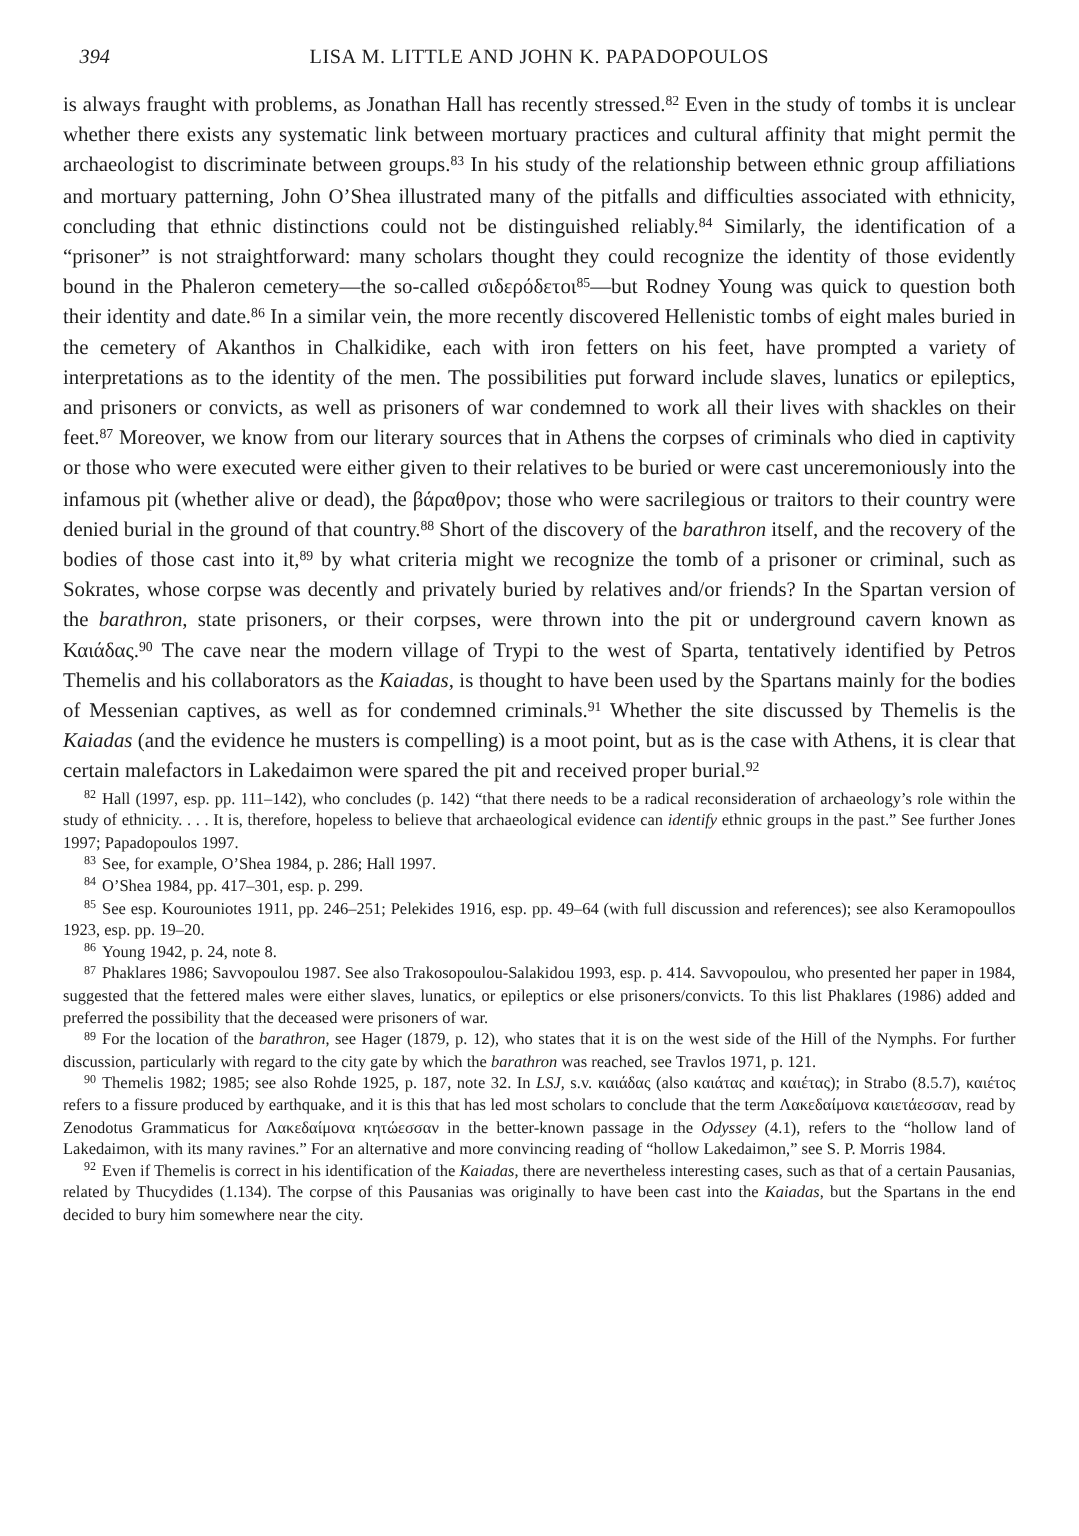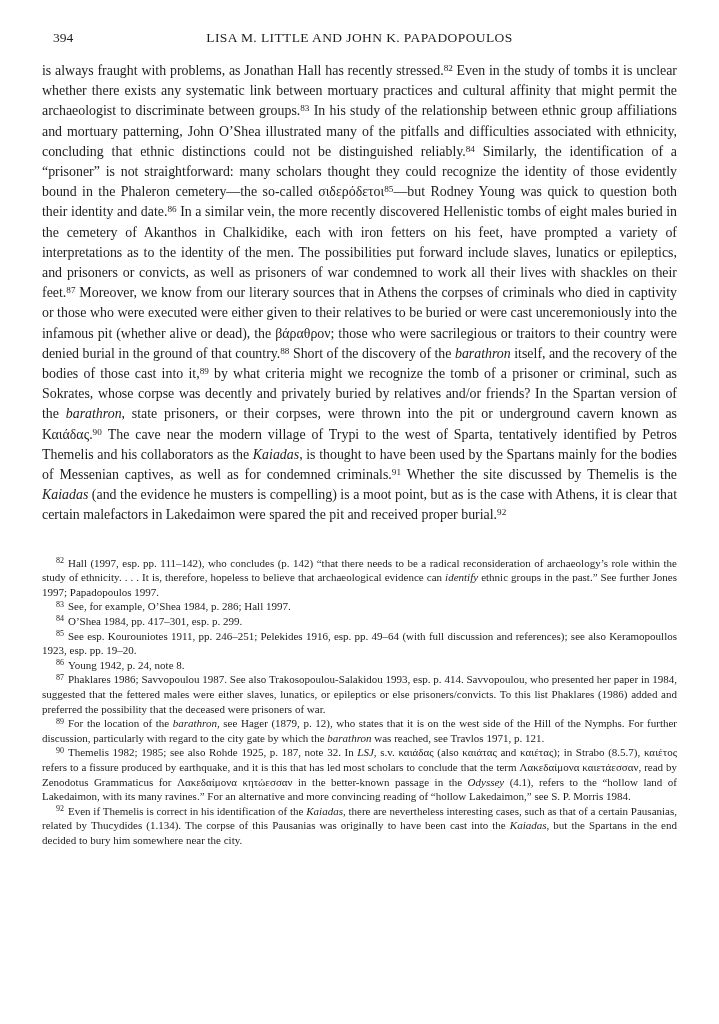--- a/index.html
+++ b/index.html
@@ -15,40 +15,40 @@
     padding: 30px 42px 18px 42px;
     background: #ffffff;
     overflow: hidden;
   }
   .running-header {
     position: relative;
     height: 17px;
     margin-bottom: 14px;
     font-size: 13.5px;
   }
-  .page-num { position: absolute; left: 11px; top: 0; }
+  .page-num { position: absolute; left: 11px; top: 0; font-style: italic; }
   .running-head {
     display: block;
     text-align: center;
     letter-spacing: 0.4px;
   }
   .body-text {
     font-size: 13.9px;
     line-height: 20.2px;
     text-align: justify;
   }
   sup.fn-ref {
     font-size: 0.66em;
     line-height: 0;
     position: relative;
     top: -0.45em;
     vertical-align: baseline;
     letter-spacing: 0;
   }
-  .footnotes { margin-top: 30px; }
+  .footnotes { }
   .footnote {
     font-size: 11px;
     line-height: 14.6px;
     text-align: justify;
     text-indent: 14px;
   }
   .fn-num {
     font-size: 8px;
     line-height: 0;
     position: relative;

